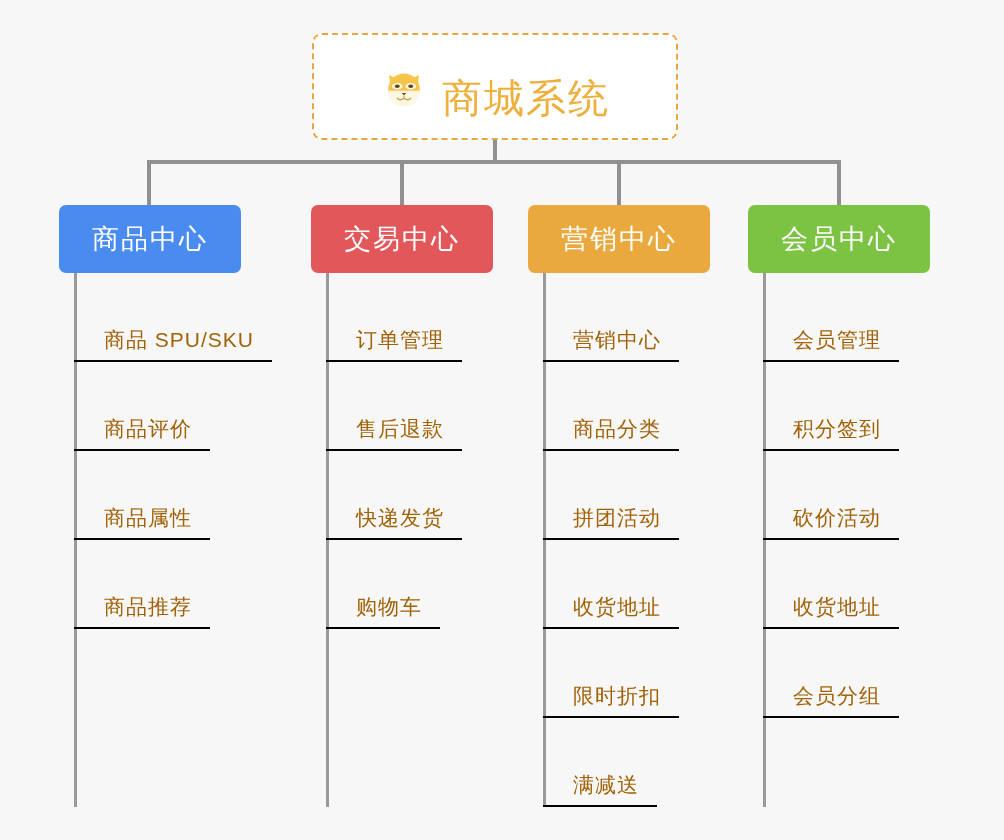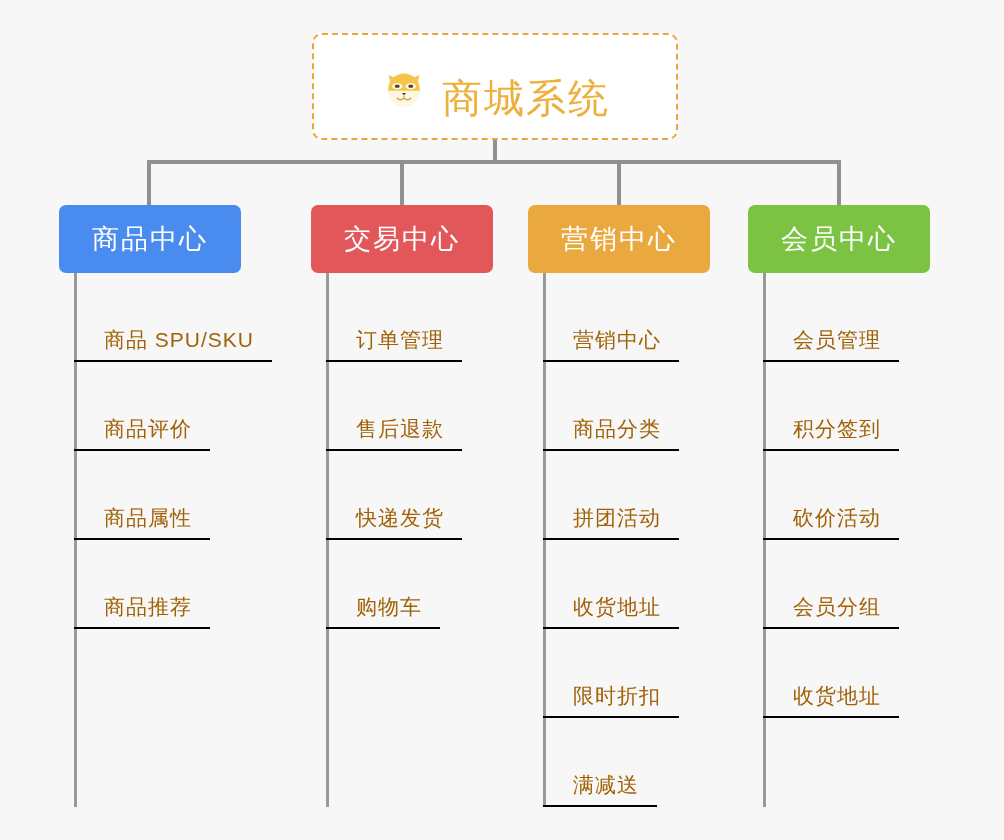--- a/index.html
+++ b/index.html
@@ -227,21 +227,21 @@
       <div class="leaf">
           <span class="leaf-inner">会员管理</span>
         </div>
       <div class="leaf">
           <span class="leaf-inner">积分签到</span>
         </div>
       <div class="leaf">
           <span class="leaf-inner">砍价活动</span>
         </div>
       <div class="leaf">
+          <span class="leaf-inner">收货地址</span>
+        </div>
+      <div class="leaf">
           <span class="leaf-inner">会员分组</span>
         </div>
-      <div class="leaf">
-          <span class="leaf-inner">收货地址</span>
-        </div>
     </div>
   </div>
 
 </div>
 
 </body></html>

